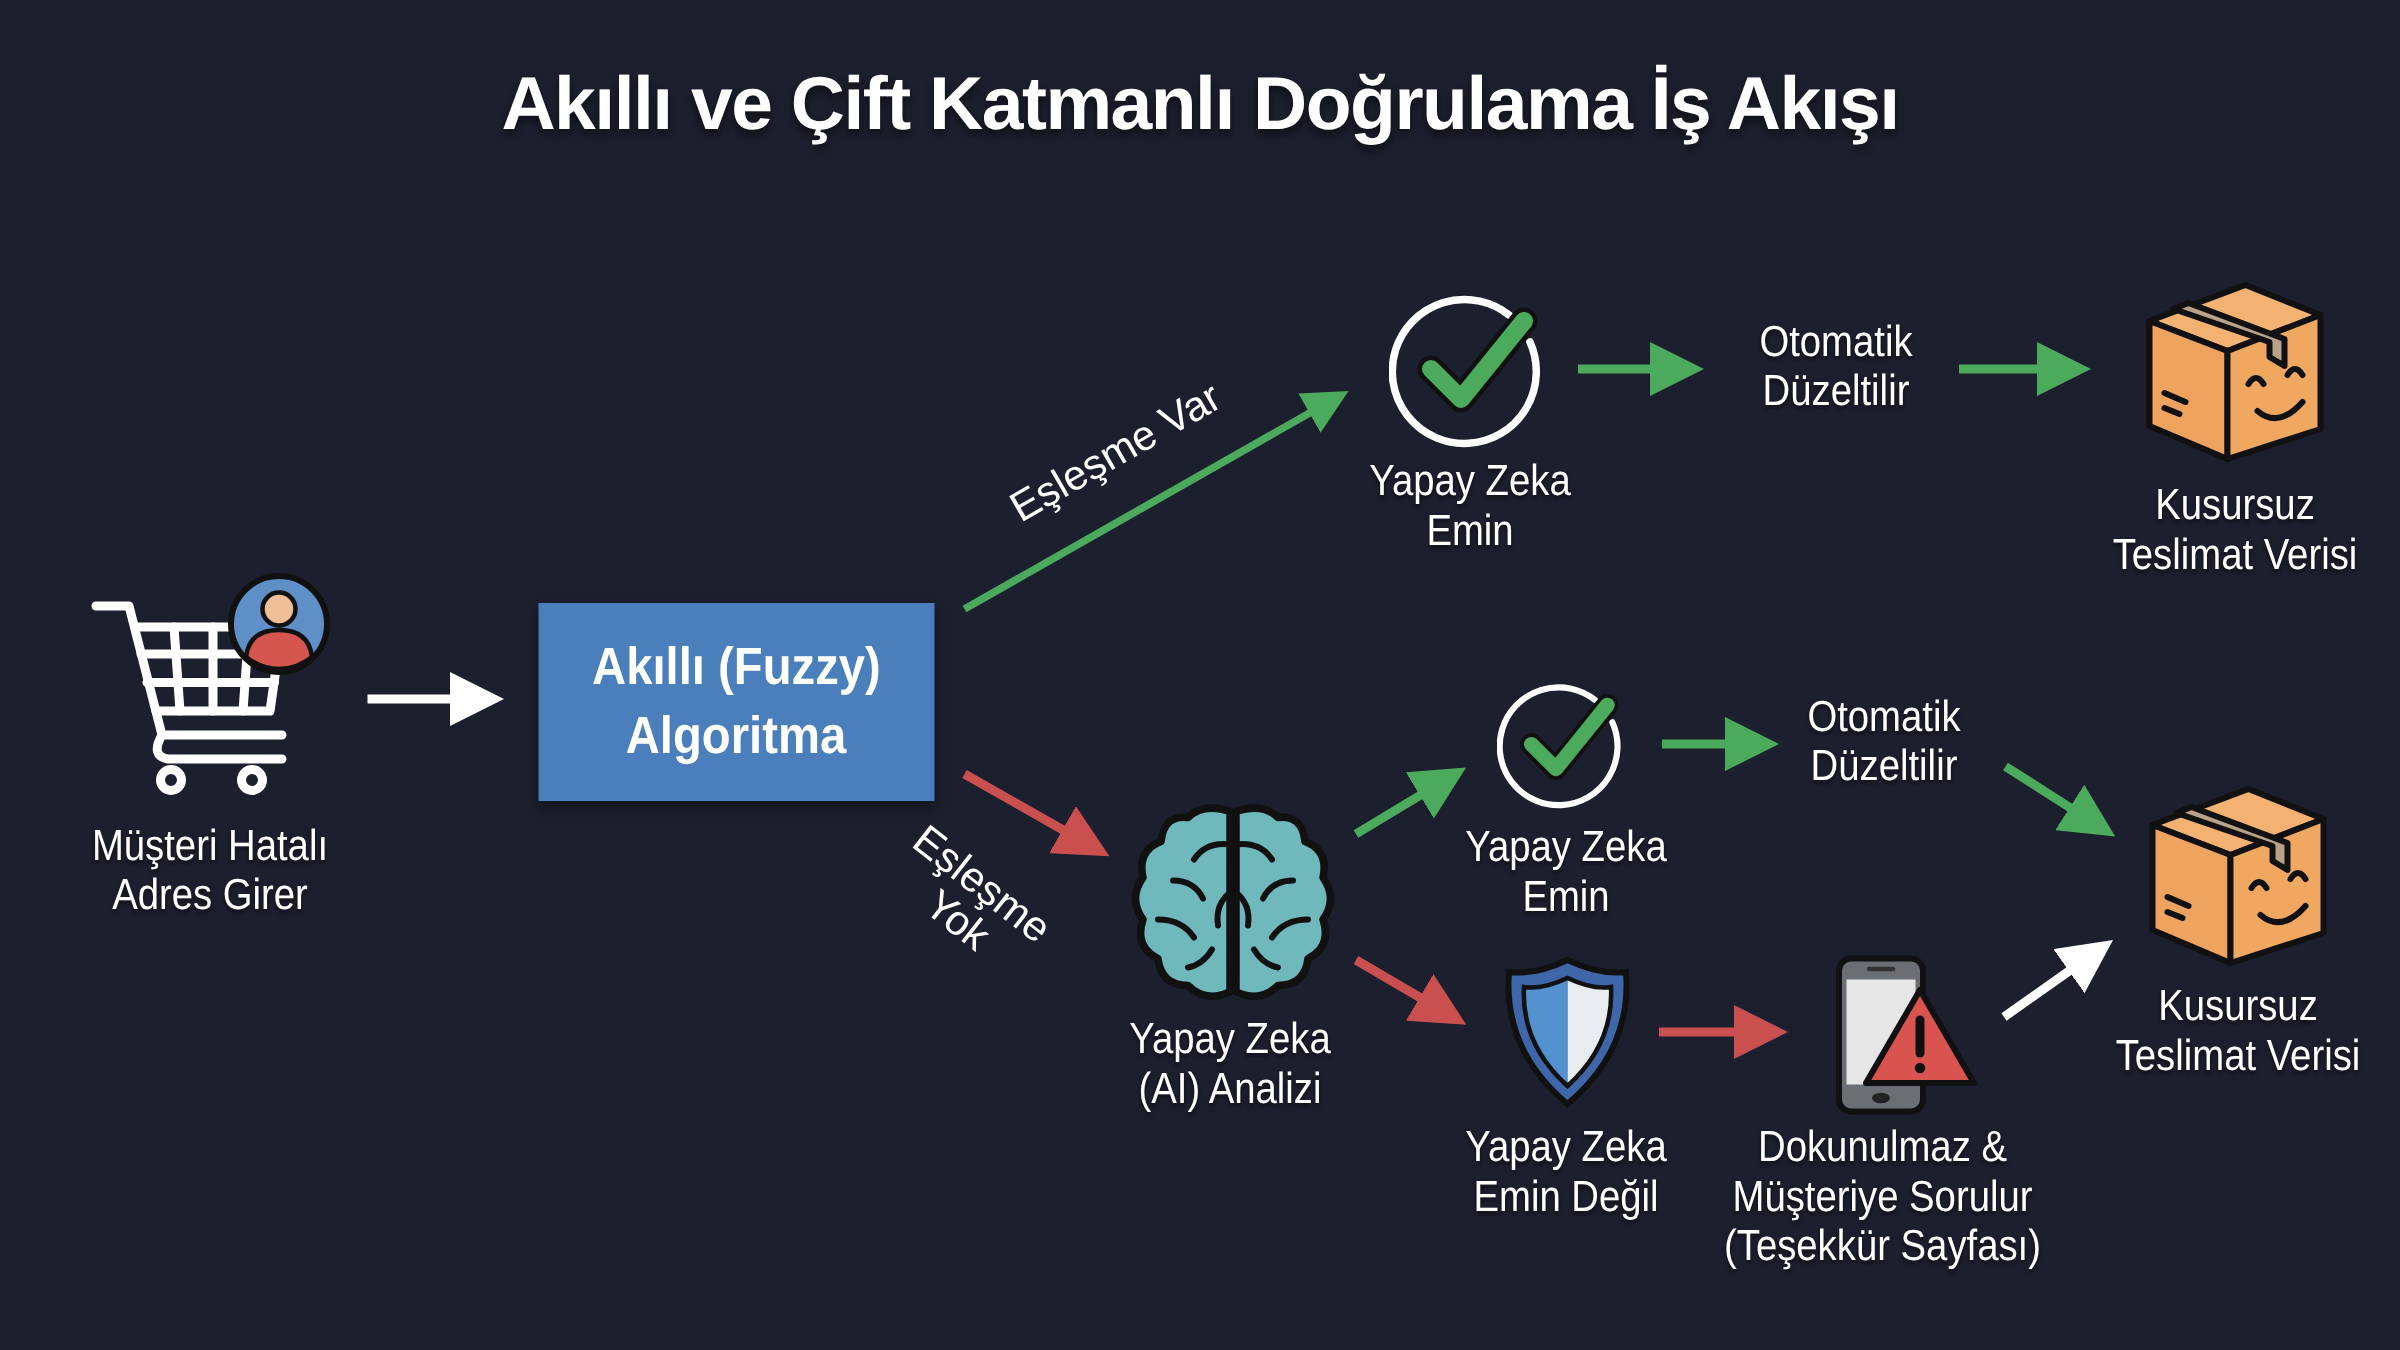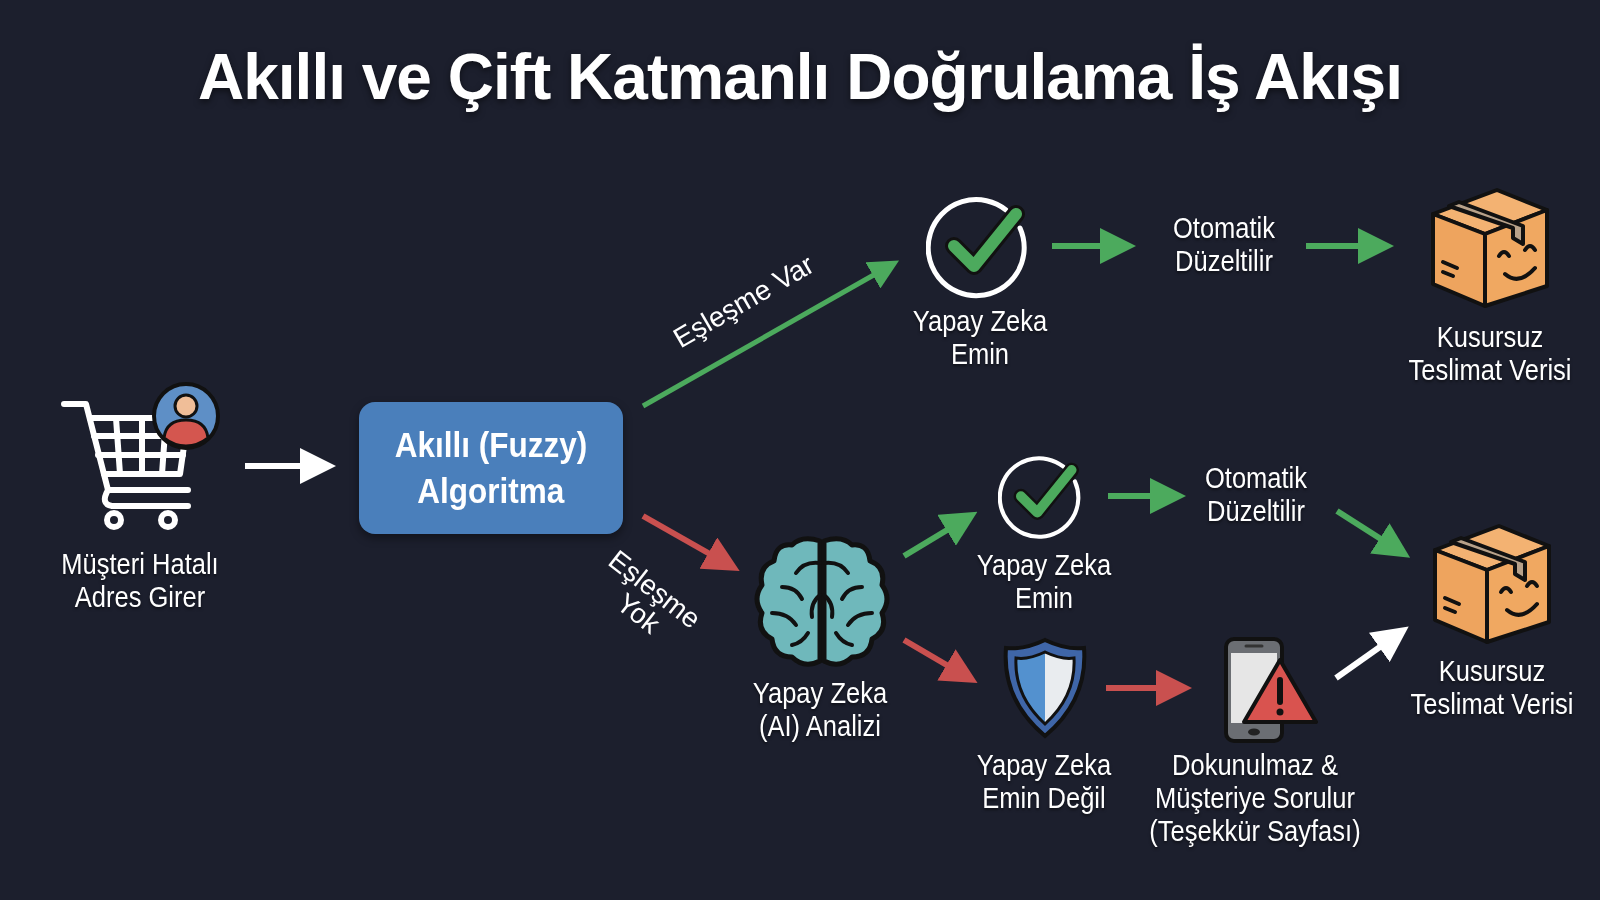--- a/index.html
+++ b/index.html
@@ -5,33 +5,33 @@
   html, body { margin:0; padding:0; }
   body {
     width:1600px; height:900px; overflow:hidden;
     background:#1c1f2d;
     font-family:"Liberation Sans", "DejaVu Sans", sans-serif;
     color:#ffffff;
     position:relative;
   }
   .title {
     position:absolute; left:0; top:40px; width:1600px;
-    text-align:center; font-size:64px; font-weight:bold;
+    text-align:center; font-size:50px; font-weight:bold;
     letter-spacing:-1px;
     text-shadow:0 3px 6px rgba(0,0,0,0.5);
   }
   .lbl {
     position:absolute; text-align:center; font-size:29px; line-height:33px;
     font-weight:normal; transform:scaleX(0.88); transform-origin:center top;
     text-shadow:0 2px 3px rgba(0,0,0,0.5);
   }
   .lbl span { display:block; white-space:nowrap; }
   .box {
     position:absolute; left:359px; top:402px; width:264px; height:132px;
-    background:#4a7fbb; border-radius:16px;
+    background:#4a7fbb; border-radius:0;
     box-shadow:0 4px 10px rgba(0,0,0,0.4);
     display:flex; flex-direction:column; align-items:center; justify-content:center;
     font-weight:bold; font-size:35px; line-height:46px;
   }
   .box span { display:block; transform:scaleX(0.9); white-space:nowrap; }
   svg.layer { position:absolute; left:0; top:0; }
   .rot { position:absolute; font-size:28px; white-space:nowrap; transform-origin:left top; }
   .icon { position:absolute; }
 </style>
 </head>

